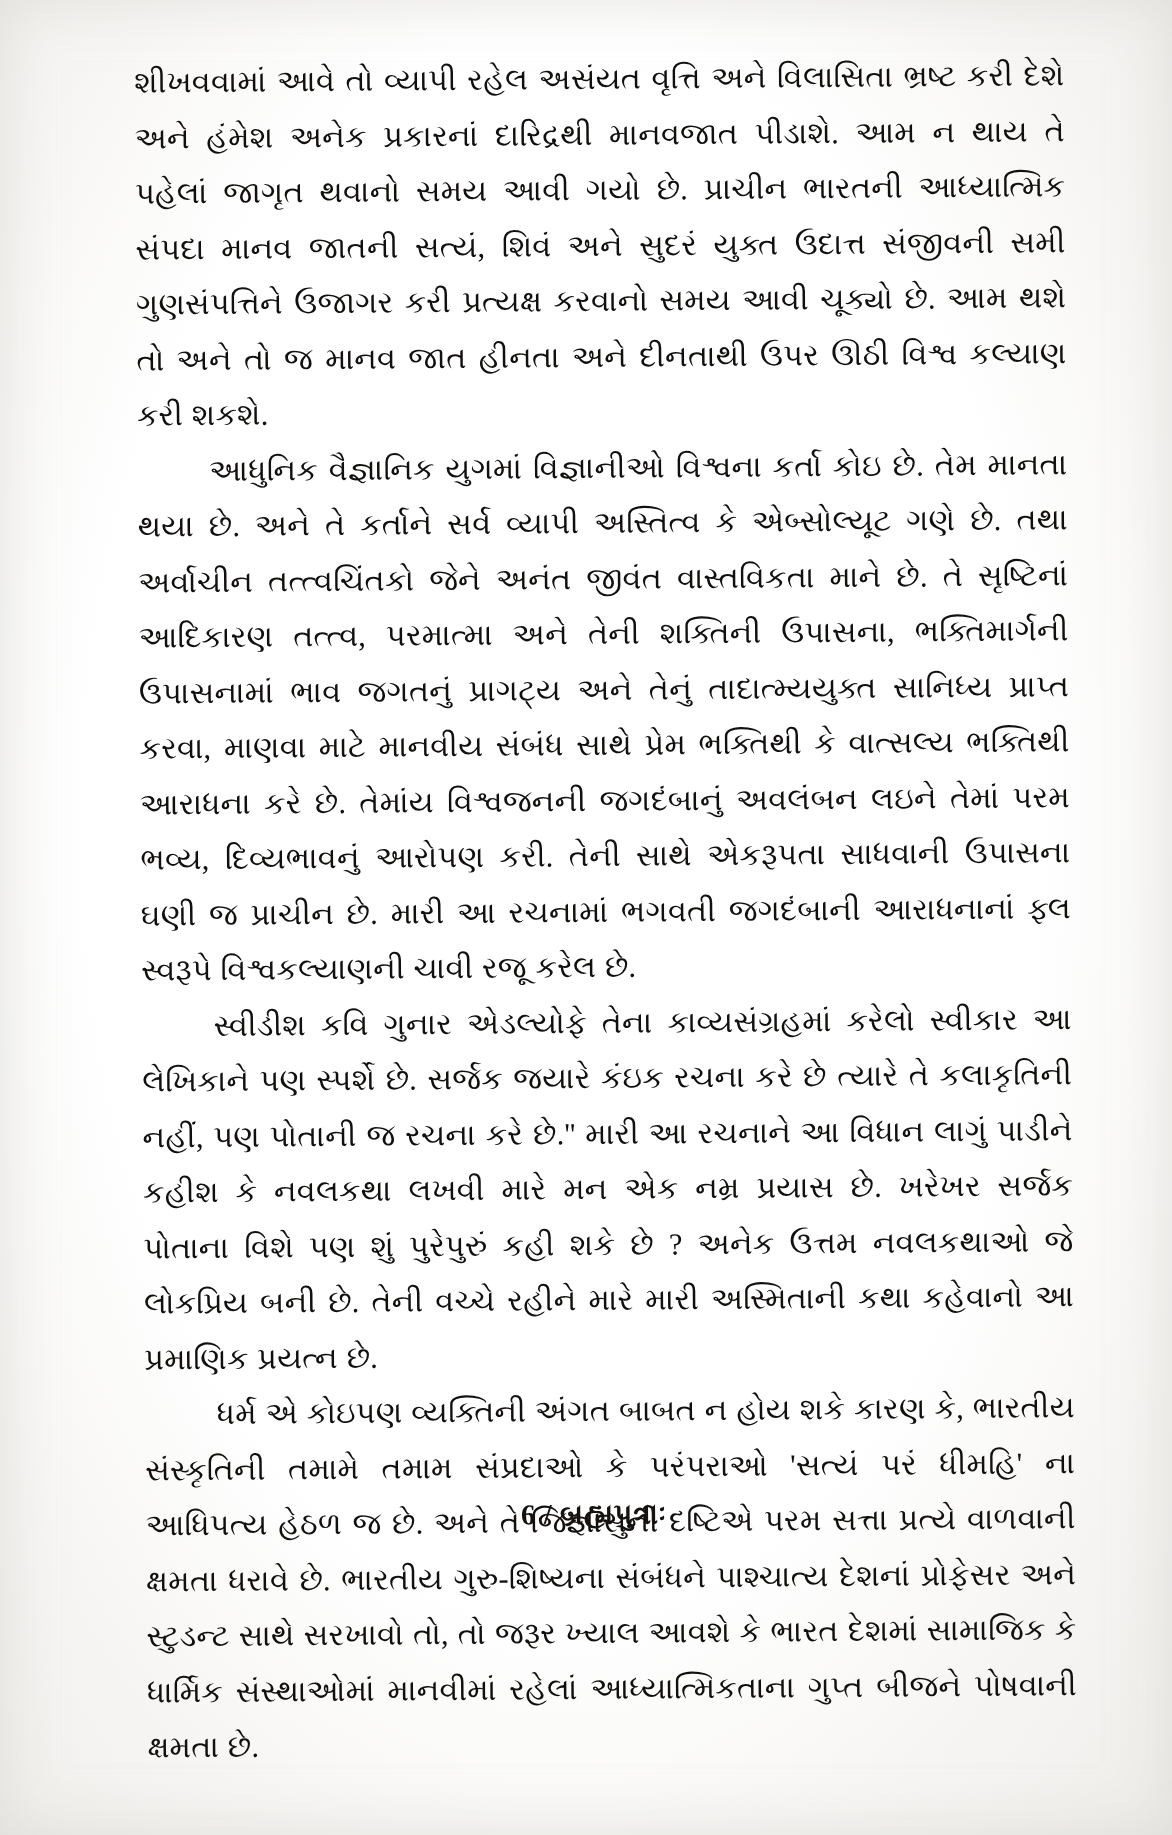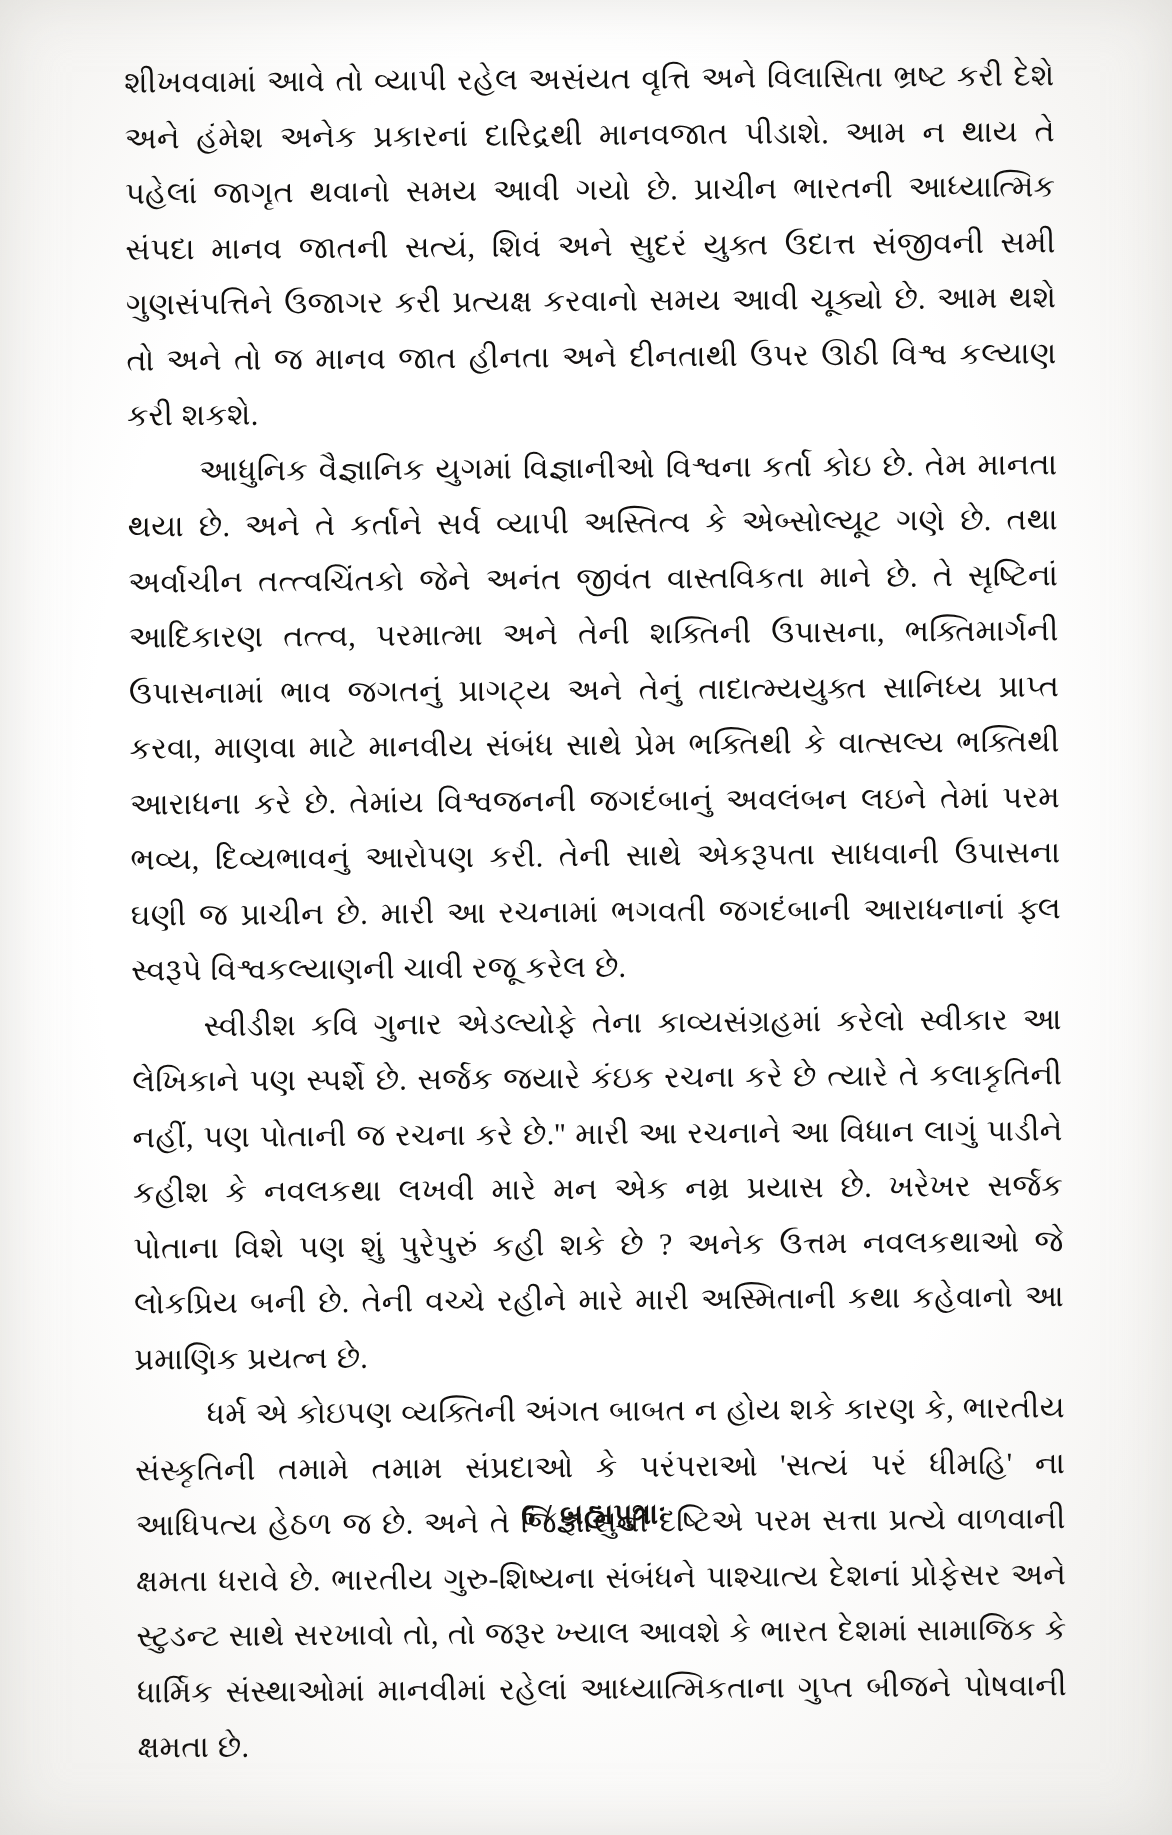--- a/index.html
+++ b/index.html
@@ -27,21 +27,21 @@
     pointer-events: none;
   }
   .scan-edge {
     position: absolute;
     inset: 0;
     box-shadow: inset 0 0 60px rgba(210,208,203,0.55);
     pointer-events: none;
   }
   .text-block {
     position: absolute;
-    left: 124px;
+    left: 134px;
     top: 52px;
     width: 930px;
   }
   .para {
     margin: 0 0 0 0;
     text-align: justify;
     text-justify: inter-word;
     color: #12100e;
     font-size: 30.5px;
     line-height: 55.5px;

